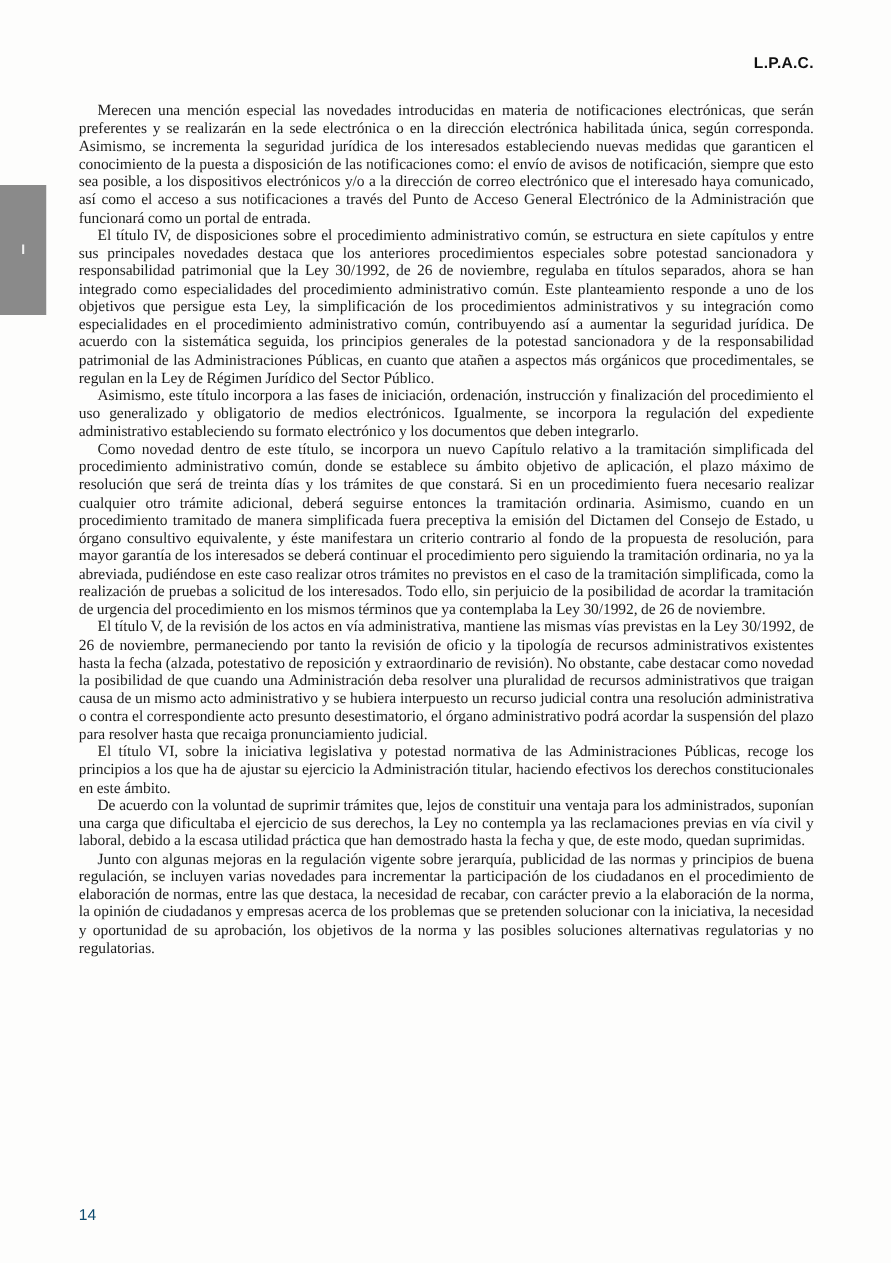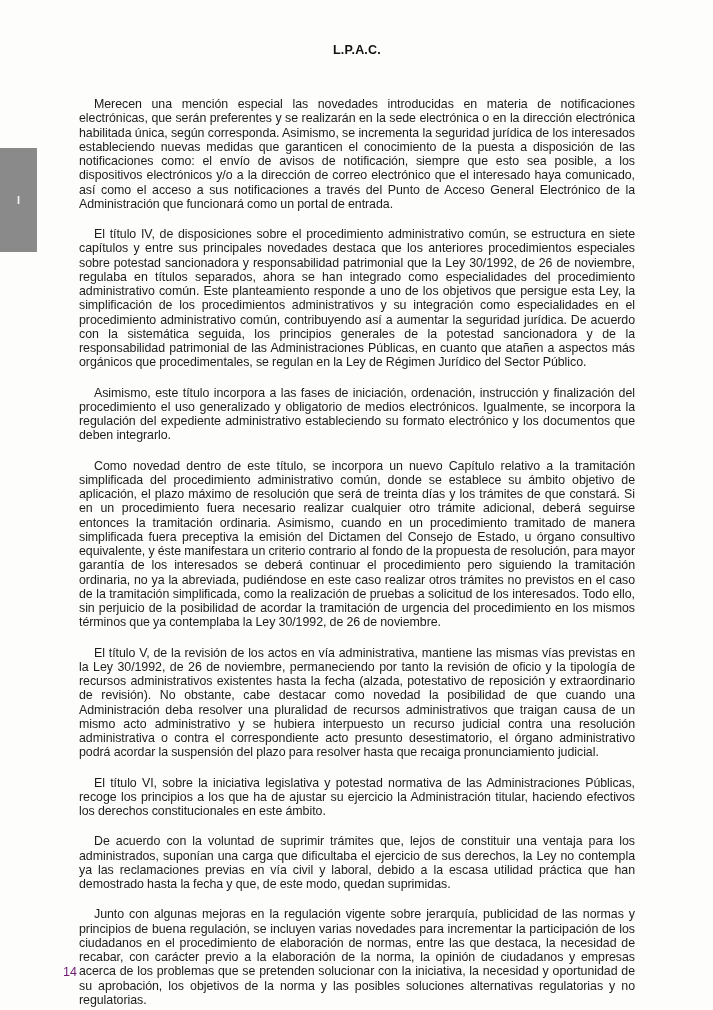--- a/index.html
+++ b/index.html
@@ -18,21 +18,21 @@
   .page {
     position: absolute;
     inset: 0;
     background: #fdfdfc;
   }
   .running-header {
     position: absolute;
     top: 43px;
     left: 63px;
     width: 588px;
-    text-align: center;
+    text-align: right;
     font-size: 12.5px;
     font-weight: bold;
     letter-spacing: 0.2px;
     color: #111;
   }
   .side-tab {
     position: absolute;
     left: 0;
     top: 148px;
     width: 37px;
@@ -54,30 +54,31 @@
     top: 81px;
     width: 588px;
     text-align: justify;
     font-size: 12.4px;
     line-height: 14.25px;
     letter-spacing: -0.05px;
     word-spacing: -0.2px;
     color: #1c1c1c;
   }
   .text-column p {
-    margin: 16px;
+    margin: 0;
     padding: 0;
     text-indent: 15px;
+    font-family: Liberation Serif, serif;
   }
   .page-number {
     position: absolute;
     left: 63px;
     top: 965px;
     font-size: 12.5px;
-    color: #701a75;
+    color: #0c4a6e;
   }
 </style>
 </head>
 <body>
 
 <div class="page">
 
   <div class="running-header">L.P.A.C.</div>
 
   <div class="side-tab" style="background: rgb(138, 138, 138);">

